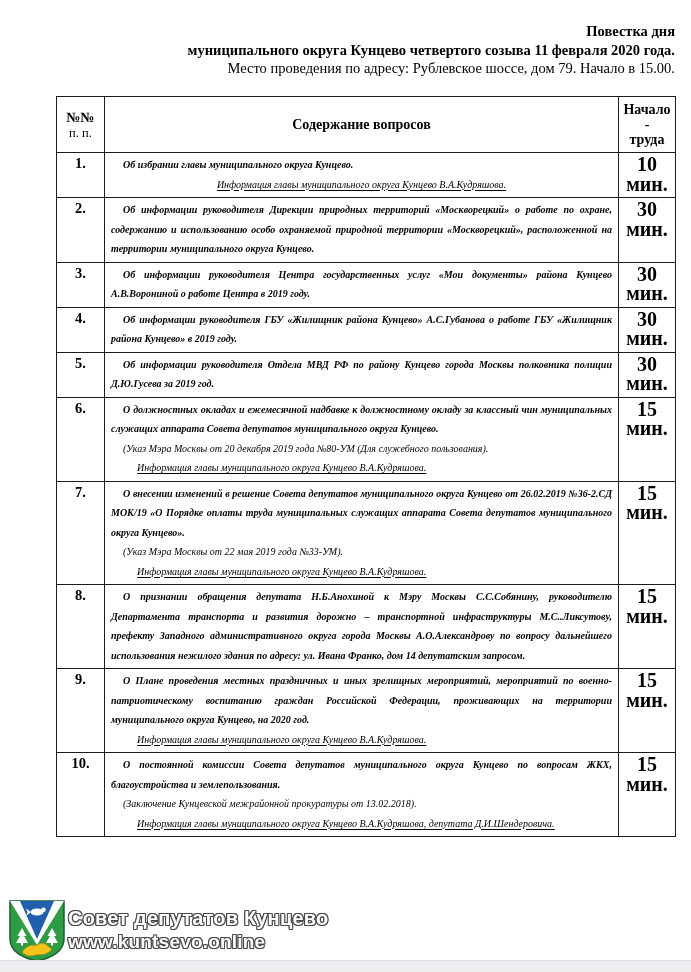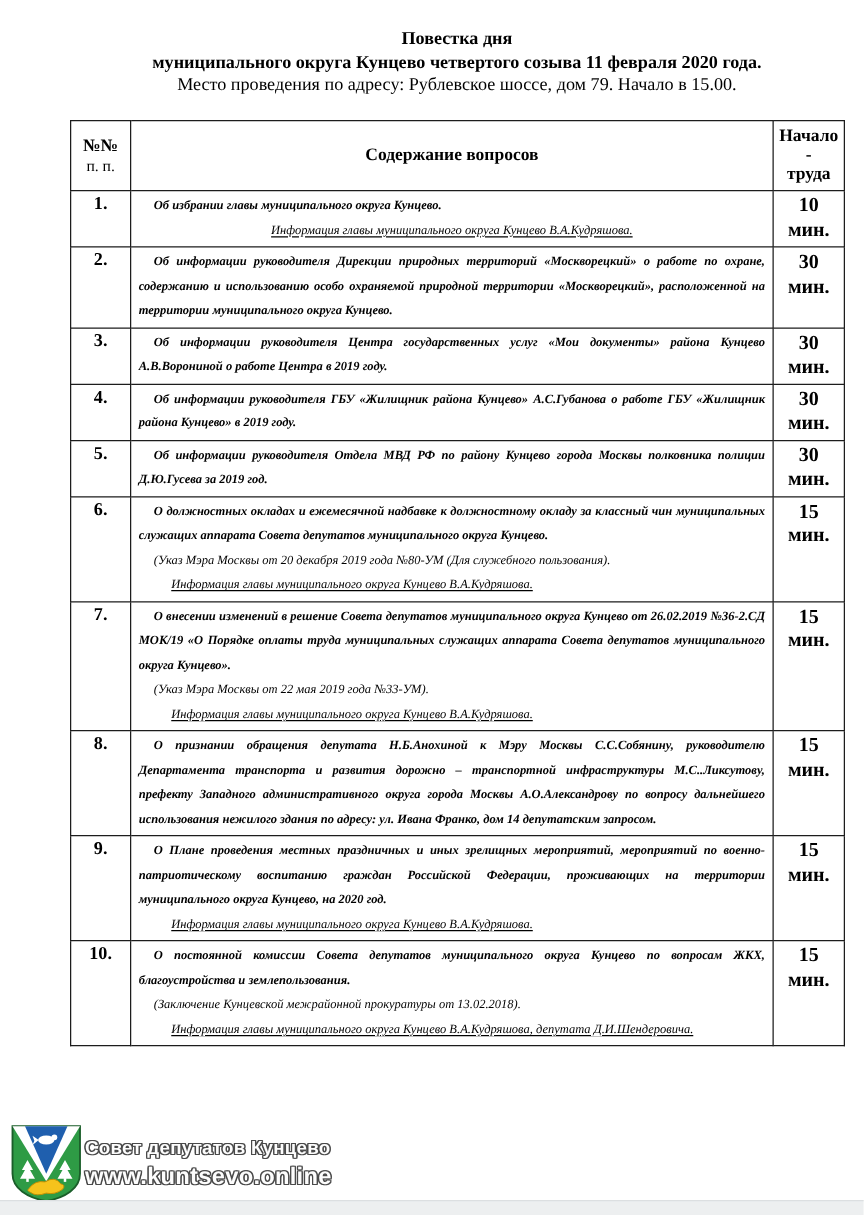--- a/index.html
+++ b/index.html
@@ -2,52 +2,52 @@
 <html lang="ru"><head>
 <meta charset="utf-8">
 <style>
   html,body{margin:0;padding:0;}
   .page{
     position:relative;width:691px;height:972px;background:#ffffff;
     font-family:"Liberation Serif", serif;color:#000;overflow:hidden;
   }
   .doc-header{
     position:absolute;top:22px;left:56px;width:619px;
-    text-align:center;font-size:14.5px;line-height:18.5px;
+    text-align:right;font-size:14.5px;line-height:18.5px;
   }
   .doc-header .b{font-weight:bold;}
   table.agenda{
     position:absolute;top:96px;left:56px;width:619px;
     border-collapse:collapse;table-layout:fixed;
   }
   .agenda th,.agenda td{border:1px solid #1c1c1c;vertical-align:top;}
   .agenda thead th{height:55px;vertical-align:middle;text-align:center;
     font-size:14px;font-weight:bold;padding:0 2px;}
   .num-sub{font-weight:normal;font-size:12.5px;line-height:15px;}
   .num-top{line-height:17px;}
   .time-head div{line-height:15px;}
   .c-num{text-align:center;font-weight:bold;padding-top:2px;font-size:14.5px;}
   .c-content{padding:2px 6px 3px 6px;font-size:10px;line-height:19.5px;font-style:italic;}
   .c-time{text-align:center;font-weight:bold;padding-top:2px;
-    font-size:16px;line-height:19.5px;border-radius:12px;}
+    font-size:20px;line-height:19.5px;border-radius:12px;}
   .para{text-align:justify;}
   .p-bold{font-weight:bold;text-indent:12px;}
   .p-normal{text-indent:12px;}
   .p-underline{text-decoration:underline;text-underline-offset:2px;text-indent:26px;}
   .p-underline-center{text-decoration:underline;text-underline-offset:2px;text-align:center;}
   .watermark{position:absolute;left:8px;top:899px;display:flex;align-items:flex-start;}
   .wm-text{
     margin-left:0px;margin-top:9px;
     font-family:"Liberation Sans", sans-serif;font-weight:bold;color:#fdfdfd;
     text-shadow:-1px -1px 0 #4a4a4a,1px -1px 0 #4a4a4a,-1px 1px 0 #4a4a4a,
                  1px 1px 0 #4a4a4a,0 -1px 0 #4a4a4a,0 1px 0 #4a4a4a,
                 -1px 0 0 #4a4a4a,1px 0 0 #4a4a4a;
     letter-spacing:0.2px;
   }
-  .wm-line1{font-size:15px;line-height:21px;}
+  .wm-line1{font-size:20px;line-height:21px;}
   .wm-line2{font-size:19px;line-height:25px;}
   .logo{margin-right:2px;flex:0 0 auto;}
   .bottom-strip{
     position:absolute;left:0;right:0;bottom:0;height:11px;
     background:#edeff0;border-top:1px solid #dcdfe1;
   }
 </style>
 </head>
 <body>
 

